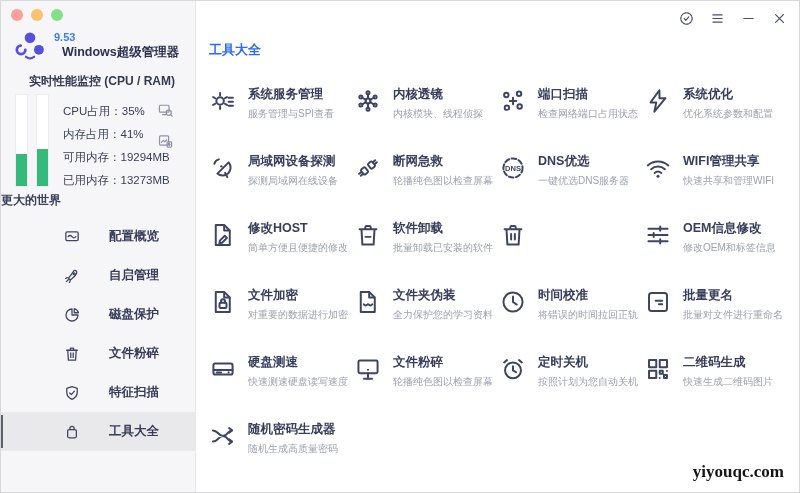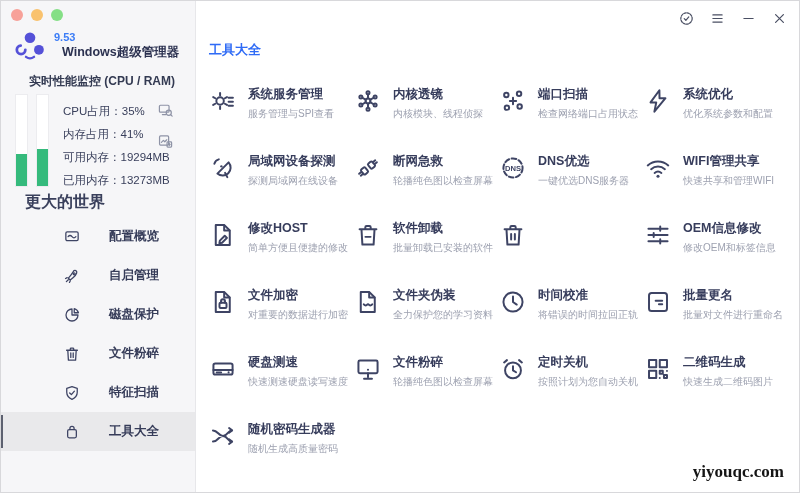--- a/index.html
+++ b/index.html
@@ -22,21 +22,21 @@
 
   .perf-title{position:absolute;top:72px;left:28px;font-size:12px;font-weight:bold;color:#333a52;}
   .bars{position:absolute;top:93px;left:14px;display:flex;gap:8px;height:93px;}
   .bar{width:13px;height:93px;background:#ffffff;border:1px solid #ececef;box-sizing:border-box;position:relative;overflow:hidden;}
   .bar-fill{position:absolute;bottom:0;left:0;right:0;background:var(--bar-green);}
   .metrics{position:absolute;top:99px;left:62px;}
   .metric-row{height:23px;display:flex;align-items:center;font-size:11.5px;color:#3a405c;}
   .perf-actions{position:absolute;top:101px;left:156px;display:flex;flex-direction:column;gap:14px;color:#8e93a6;}
   .perf-actions .icn{width:17px;height:17px;}
 
-  .section-label{position:absolute;top:191px;left:24px;font-size:16px;font-weight:bold;color:#3a405c;}
+  .section-label{position:absolute;top:191px;left:0;font-size:12px;font-weight:bold;color:#3a405c;}
   .nav{position:absolute;top:216px;left:0;width:100%;}
   .nav-item{height:39px;display:flex;align-items:center;padding-left:62px;gap:28px;cursor:pointer;position:relative;color:#363c59;}
   .nav-item .icn{width:18px;height:18px;color:#3e4464;}
   .nav-label{font-size:12.5px;font-weight:600;}
   .nav-item.selected{background:#e9e9eb;}
   .nav-item.selected::before{content:"";position:absolute;left:0;top:3px;bottom:3px;width:2px;background:#5d6170;}
 
   
   .main{position:absolute;left:195px;top:0;right:0;bottom:0;background:#fff;}
   .titlebar-icons{position:absolute;top:9px;right:11px;display:flex;gap:14px;align-items:center;color:#4a4f63;}

